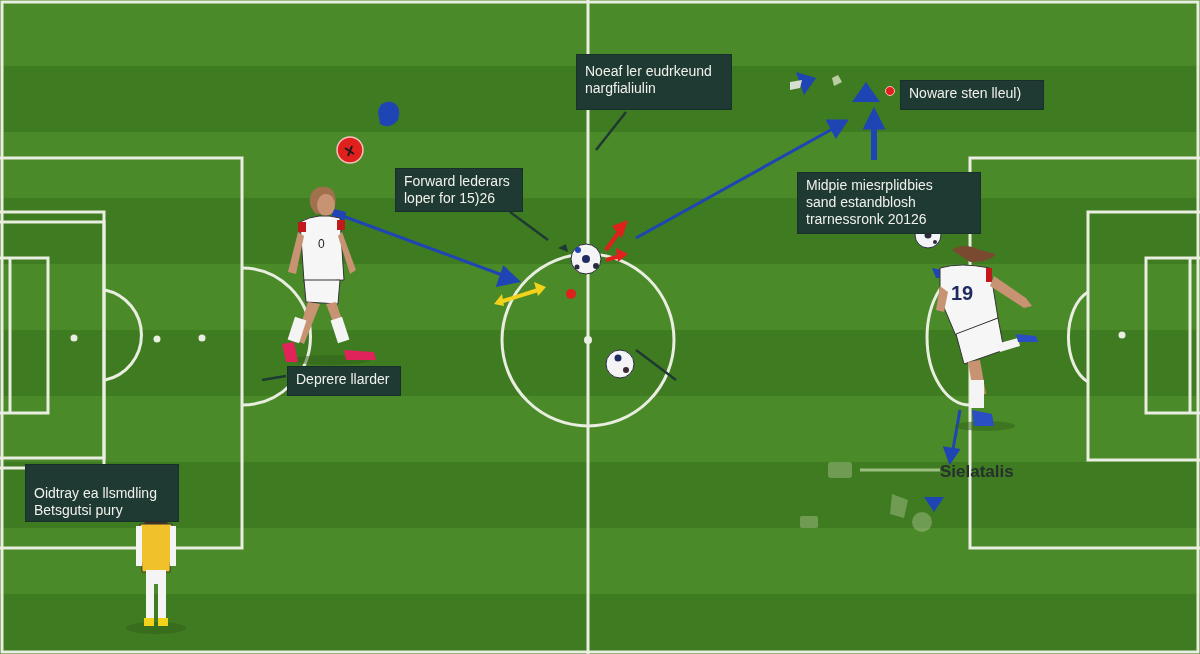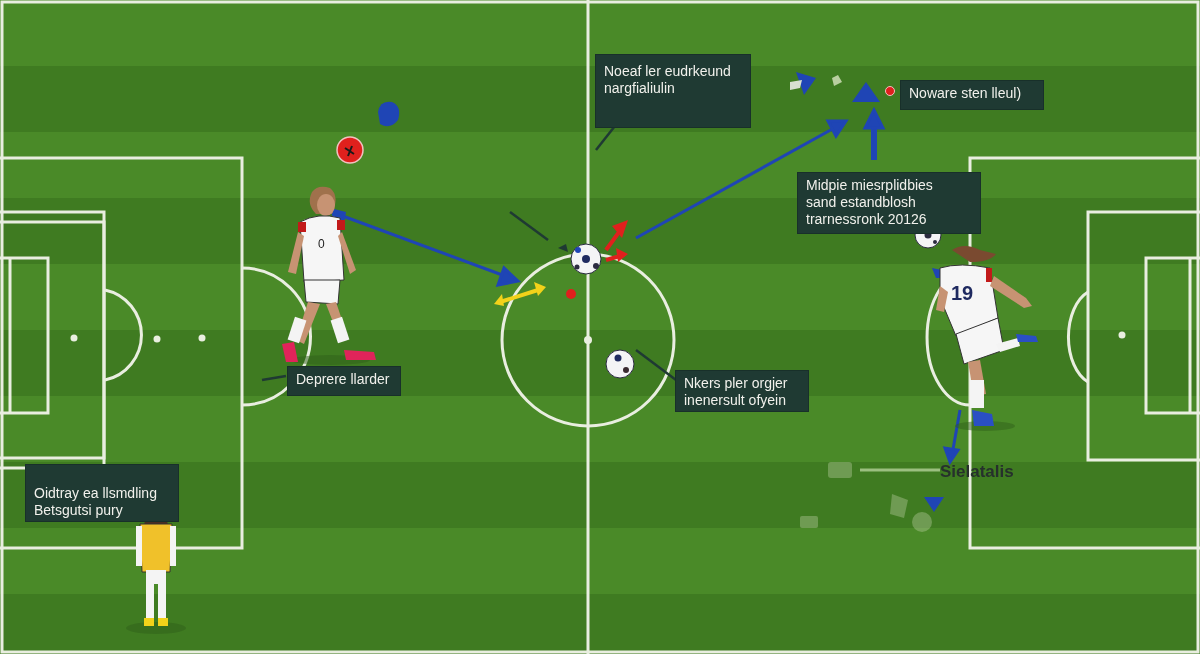--- a/index.html
+++ b/index.html
@@ -160,44 +160,44 @@
       <rect x="136" y="526" width="6" height="40" fill="#f4f4f4"></rect>
       <rect x="170" y="526" width="6" height="40" fill="#f4f4f4"></rect>
       <rect x="146" y="570" width="20" height="14" fill="#f4f4f4"></rect>
       <rect x="146" y="584" width="8" height="36" fill="#f4f4f4"></rect>
       <rect x="158" y="584" width="8" height="36" fill="#f4f4f4"></rect>
       <rect x="144" y="618" width="10" height="8" fill="#f2d21a"></rect>
       <rect x="158" y="618" width="10" height="8" fill="#f2d21a"></rect>
     </g>
   </svg>
 
-  <div class="label" style="left:595px;top:54px;width:156px;height:74px;padding-top:8px;">
+  <div class="label" style="left:576px;top:54px;width:156px;height:56px;padding-top:8px;">
     <span>Noeaf ler eudrkeund</span>
     <span>nargfialiulin</span>
   </div>
 
   <div class="label" style="left:900px;top:80px;width:144px;height:30px;">
     <span>Noware sten lleul)</span>
   </div>
 
+  <div class="label" style="left:395px;top:168px;width:128px;height:44px;">
+    <span>Forward lederars</span>
+    <span>loper for 15)26</span>
+  </div>
 
   <div class="label" style="left:797px;top:172px;width:184px;height:62px;">
     <span>Midpie miesrplidbies</span>
     <span>sand estandblosh</span>
     <span>trarnessronk 20126</span>
   </div>
 
   <div class="label" style="left:287px;top:366px;width:114px;height:30px;">
     <span>Deprere llarder</span>
   </div>
 
-  <div class="label" style="left:675px;top:370px;width:134px;height:42px;">
-    <span>Nkers pler orgjer</span>
-    <span>inenersult ofyein</span>
-  </div>
 
   <div class="label" style="left:25px;top:464px;width:154px;height:58px;padding-top:20px;">
     <span>Oidtray ea llsmdling</span>
     <span>Betsgutsi pury</span>
   </div>
 
   <div class="plain-label" style="left:940px;top:462px;">Sielatalis</div>
 </div>
 
 </body></html>

